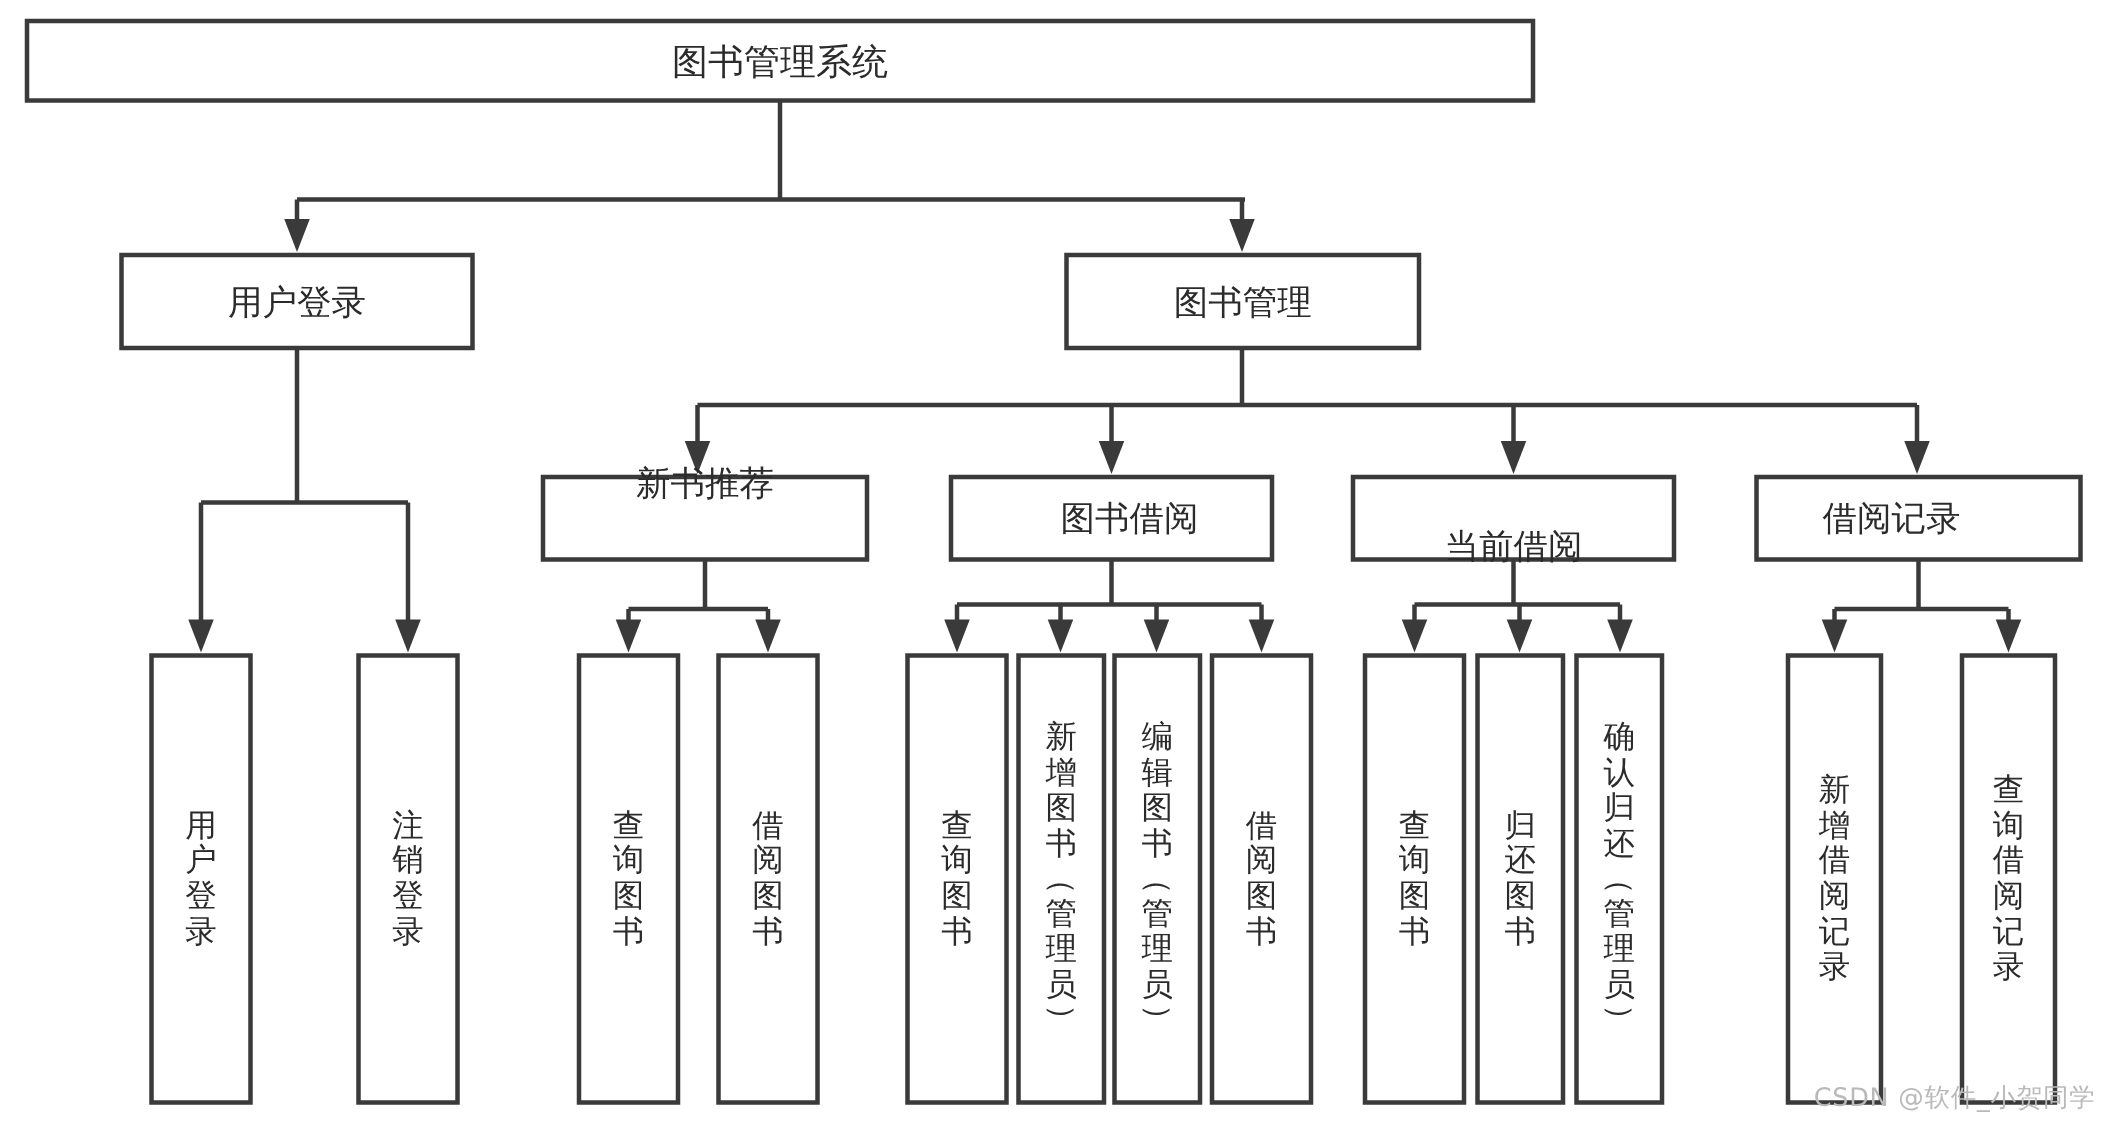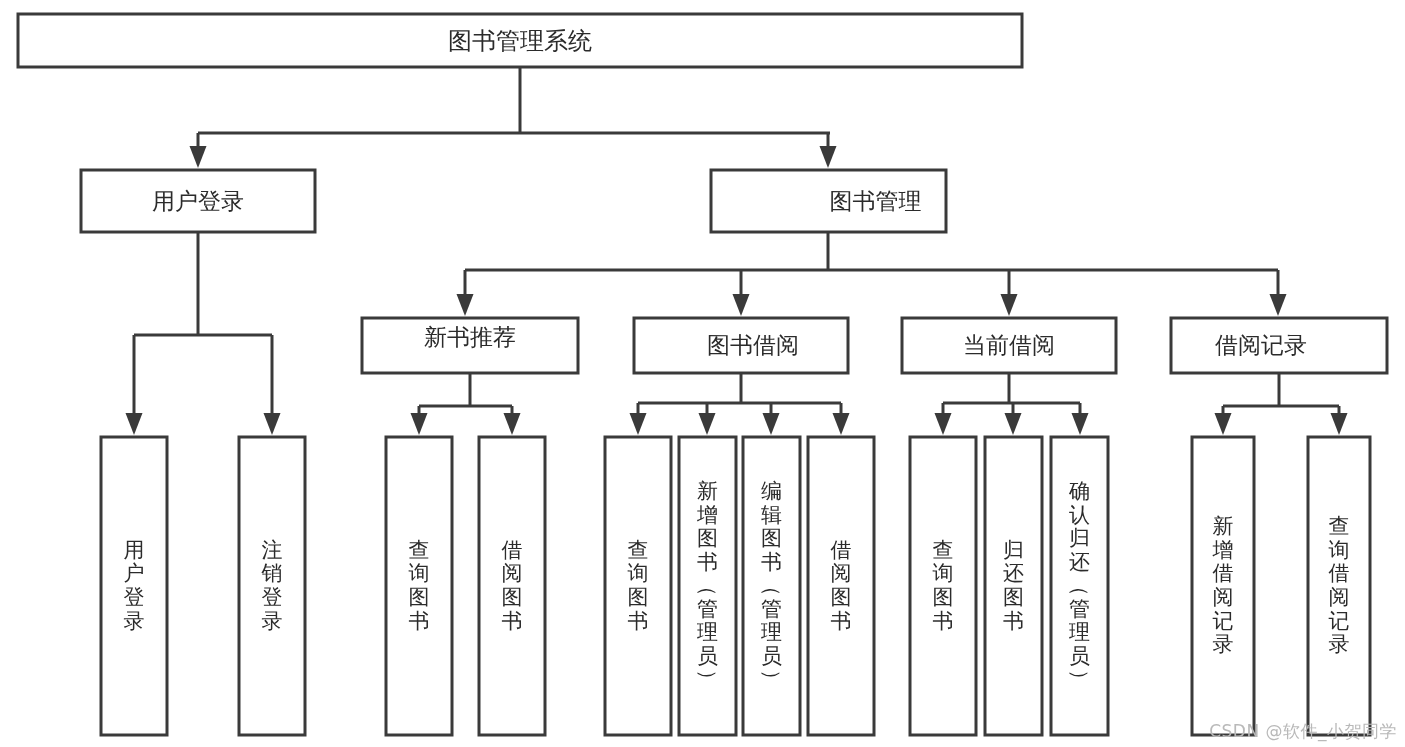--- a/index.html
+++ b/index.html
@@ -216,30 +216,30 @@
         <rect x="1308" y="437" width="62" height="298" class="node-box"></rect>
       </g>
   </svg>
   <div id="labels-layer">
       <div class="htext-wrap" style="left: 18px; top: 14px; width: 1004px; height: 53px; font-size: 24px;">
         <span>图书管理系统</span>
       </div>
       <div class="htext-wrap" style="left: 81px; top: 170px; width: 234px; height: 62px; text-align: right;">
         <span>用户登录</span>
       </div>
-      <div class="htext-wrap" style="left: 711px; top: 170px; width: 235px; height: 62px; margin-left: 47px;">
+      <div class="htext-wrap" style="left: 711px; top: 170px; width: 235px; height: 62px;">
         <span>图书管理</span>
       </div>
-      <div class="htext-wrap" style="left: 362px; top: 318px; width: 216px; height: 38px;">
+      <div class="htext-wrap" style="left: 362px; top: 303px; width: 216px; height: 38px;">
         <span>新书推荐</span>
       </div>
       <div class="htext-wrap" style="left: 634px; top: 318px; width: 238px; height: 55px;">
         <span>图书借阅</span>
       </div>
-      <div class="htext-wrap" style="left: 902px; top: 318px; width: 214px; height: 55px;">
+      <div class="htext-wrap" style="left: 902px; top: 337px; width: 214px; height: 55px;">
         <span>当前借阅</span>
       </div>
       <div class="htext-wrap" style="left: 1171px; top: 318px; width: 180px; height: 55px;">
         <span>借阅记录</span>
       </div>
       <div class="vtext-wrap" style="left: 101px; top: 437px; width: 66px; height: 298px;">
         <span>用</span>
         <span>户</span>
         <span>登</span>
         <span>录</span>

